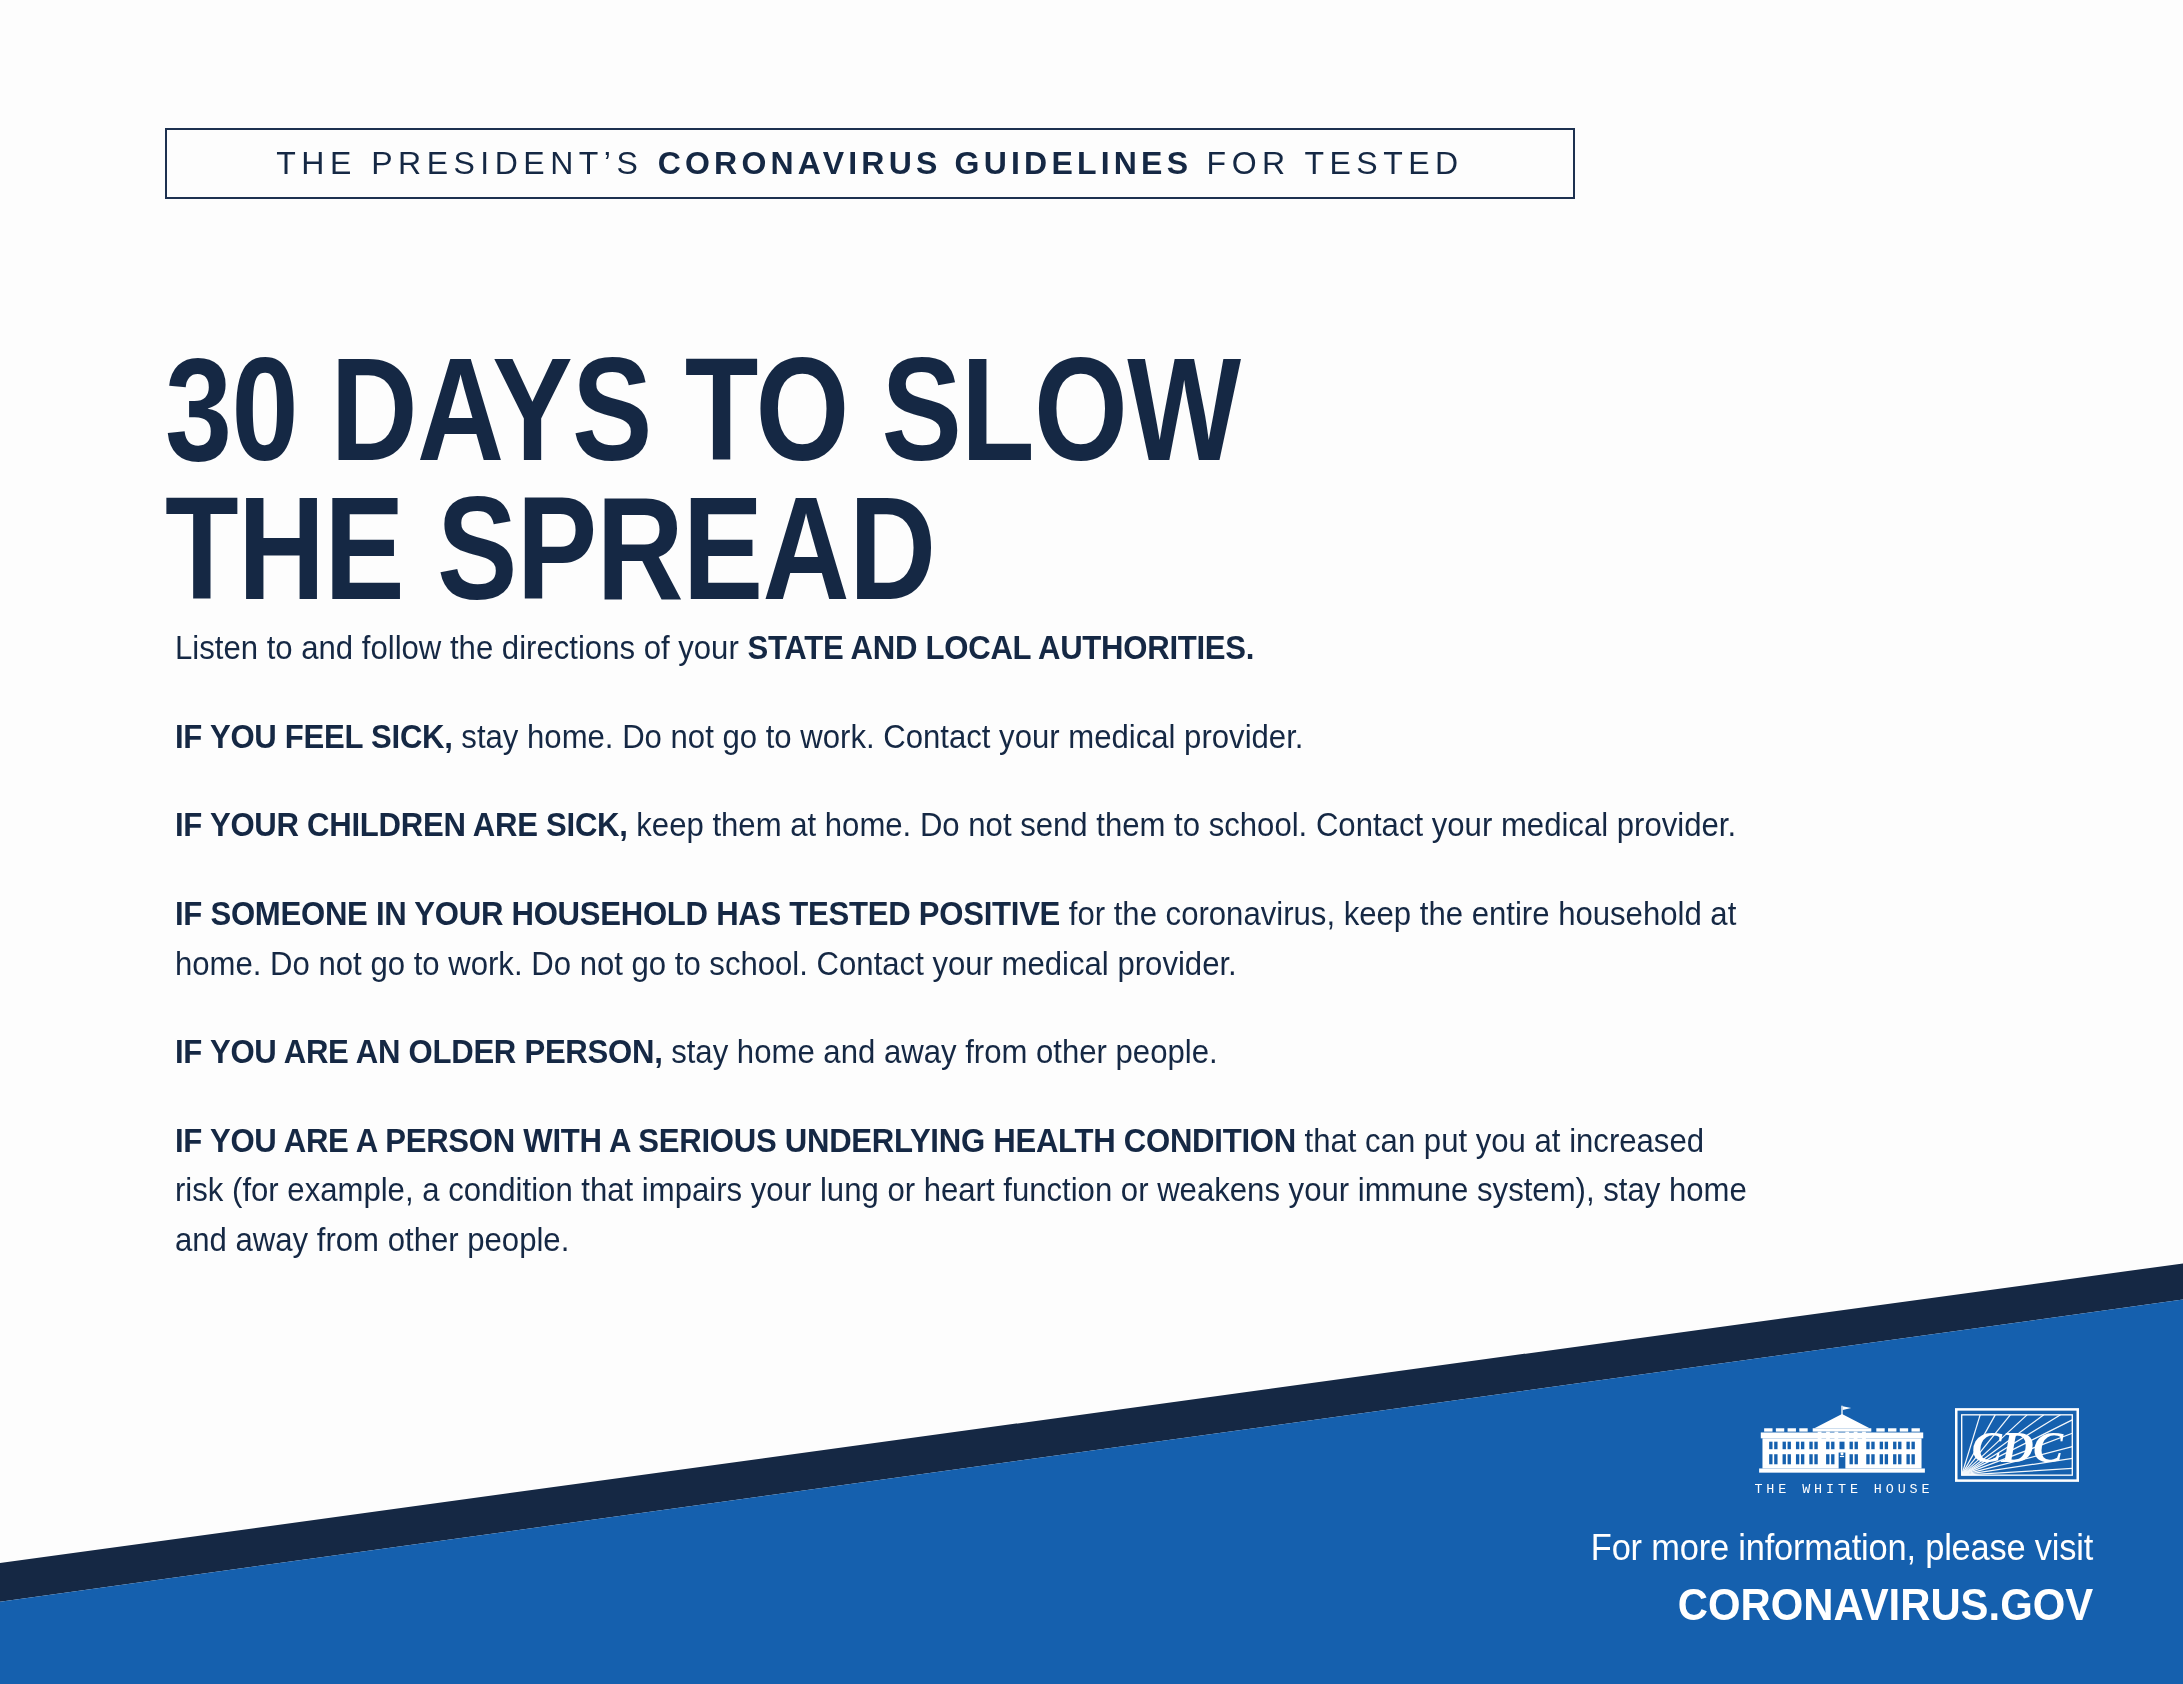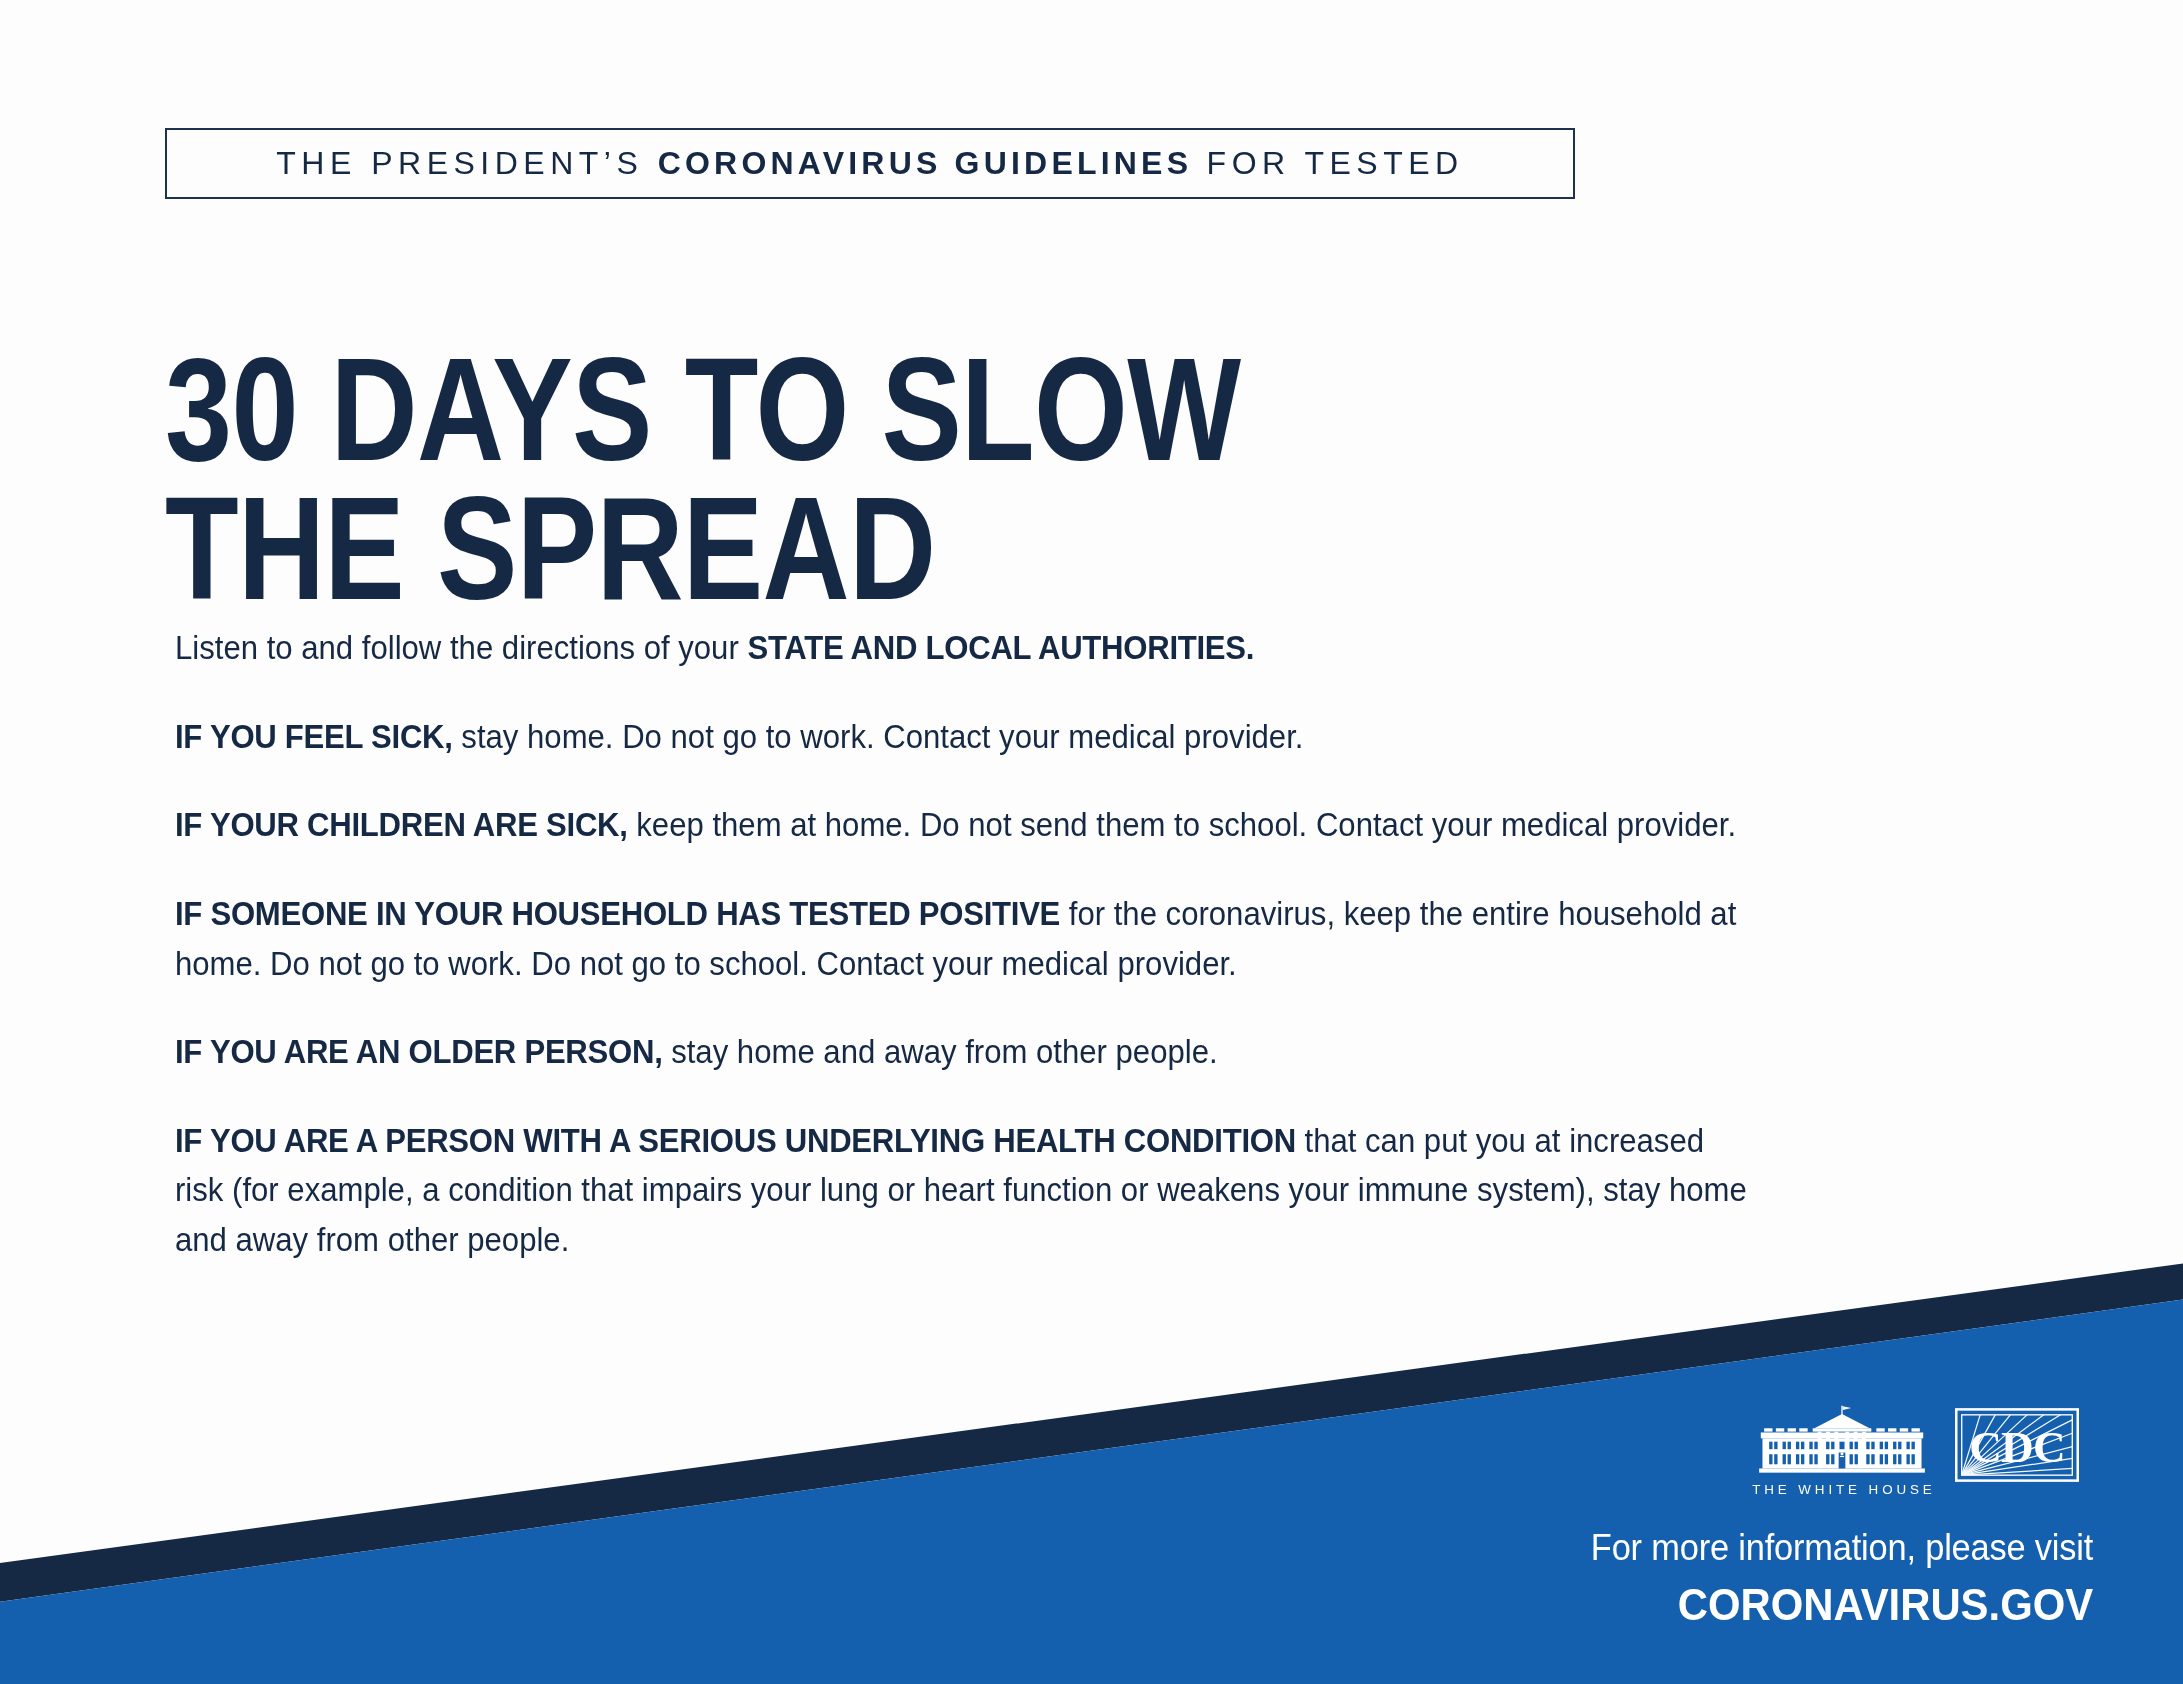--- a/index.html
+++ b/index.html
@@ -109,30 +109,31 @@
     gap: 30px;
   }
   #wh-logo-wrap {
     width: 166px;
     display: flex;
     flex-direction: column;
     align-items: center;
   }
   #wh-caption {
     margin-top: 5.9px;
-    font-family: Liberation Sans, sans-serif;
+    font-family: Liberation Mono, monospace;
     font-size: 13.4px;
     letter-spacing: 3.9px;
     color: #ffffff;
     white-space: nowrap;
     text-indent: 3.9px;
   }
   #cdc-logo-wrap {
     width: 124px;
     padding-top: 4.2px;
+    font-style: italic;
   }
 
   #footer-text {
     position: absolute;
     right: 90px;
     top: 1527px;
     text-align: right;
     color: #ffffff;
   }
   #footer-more {

